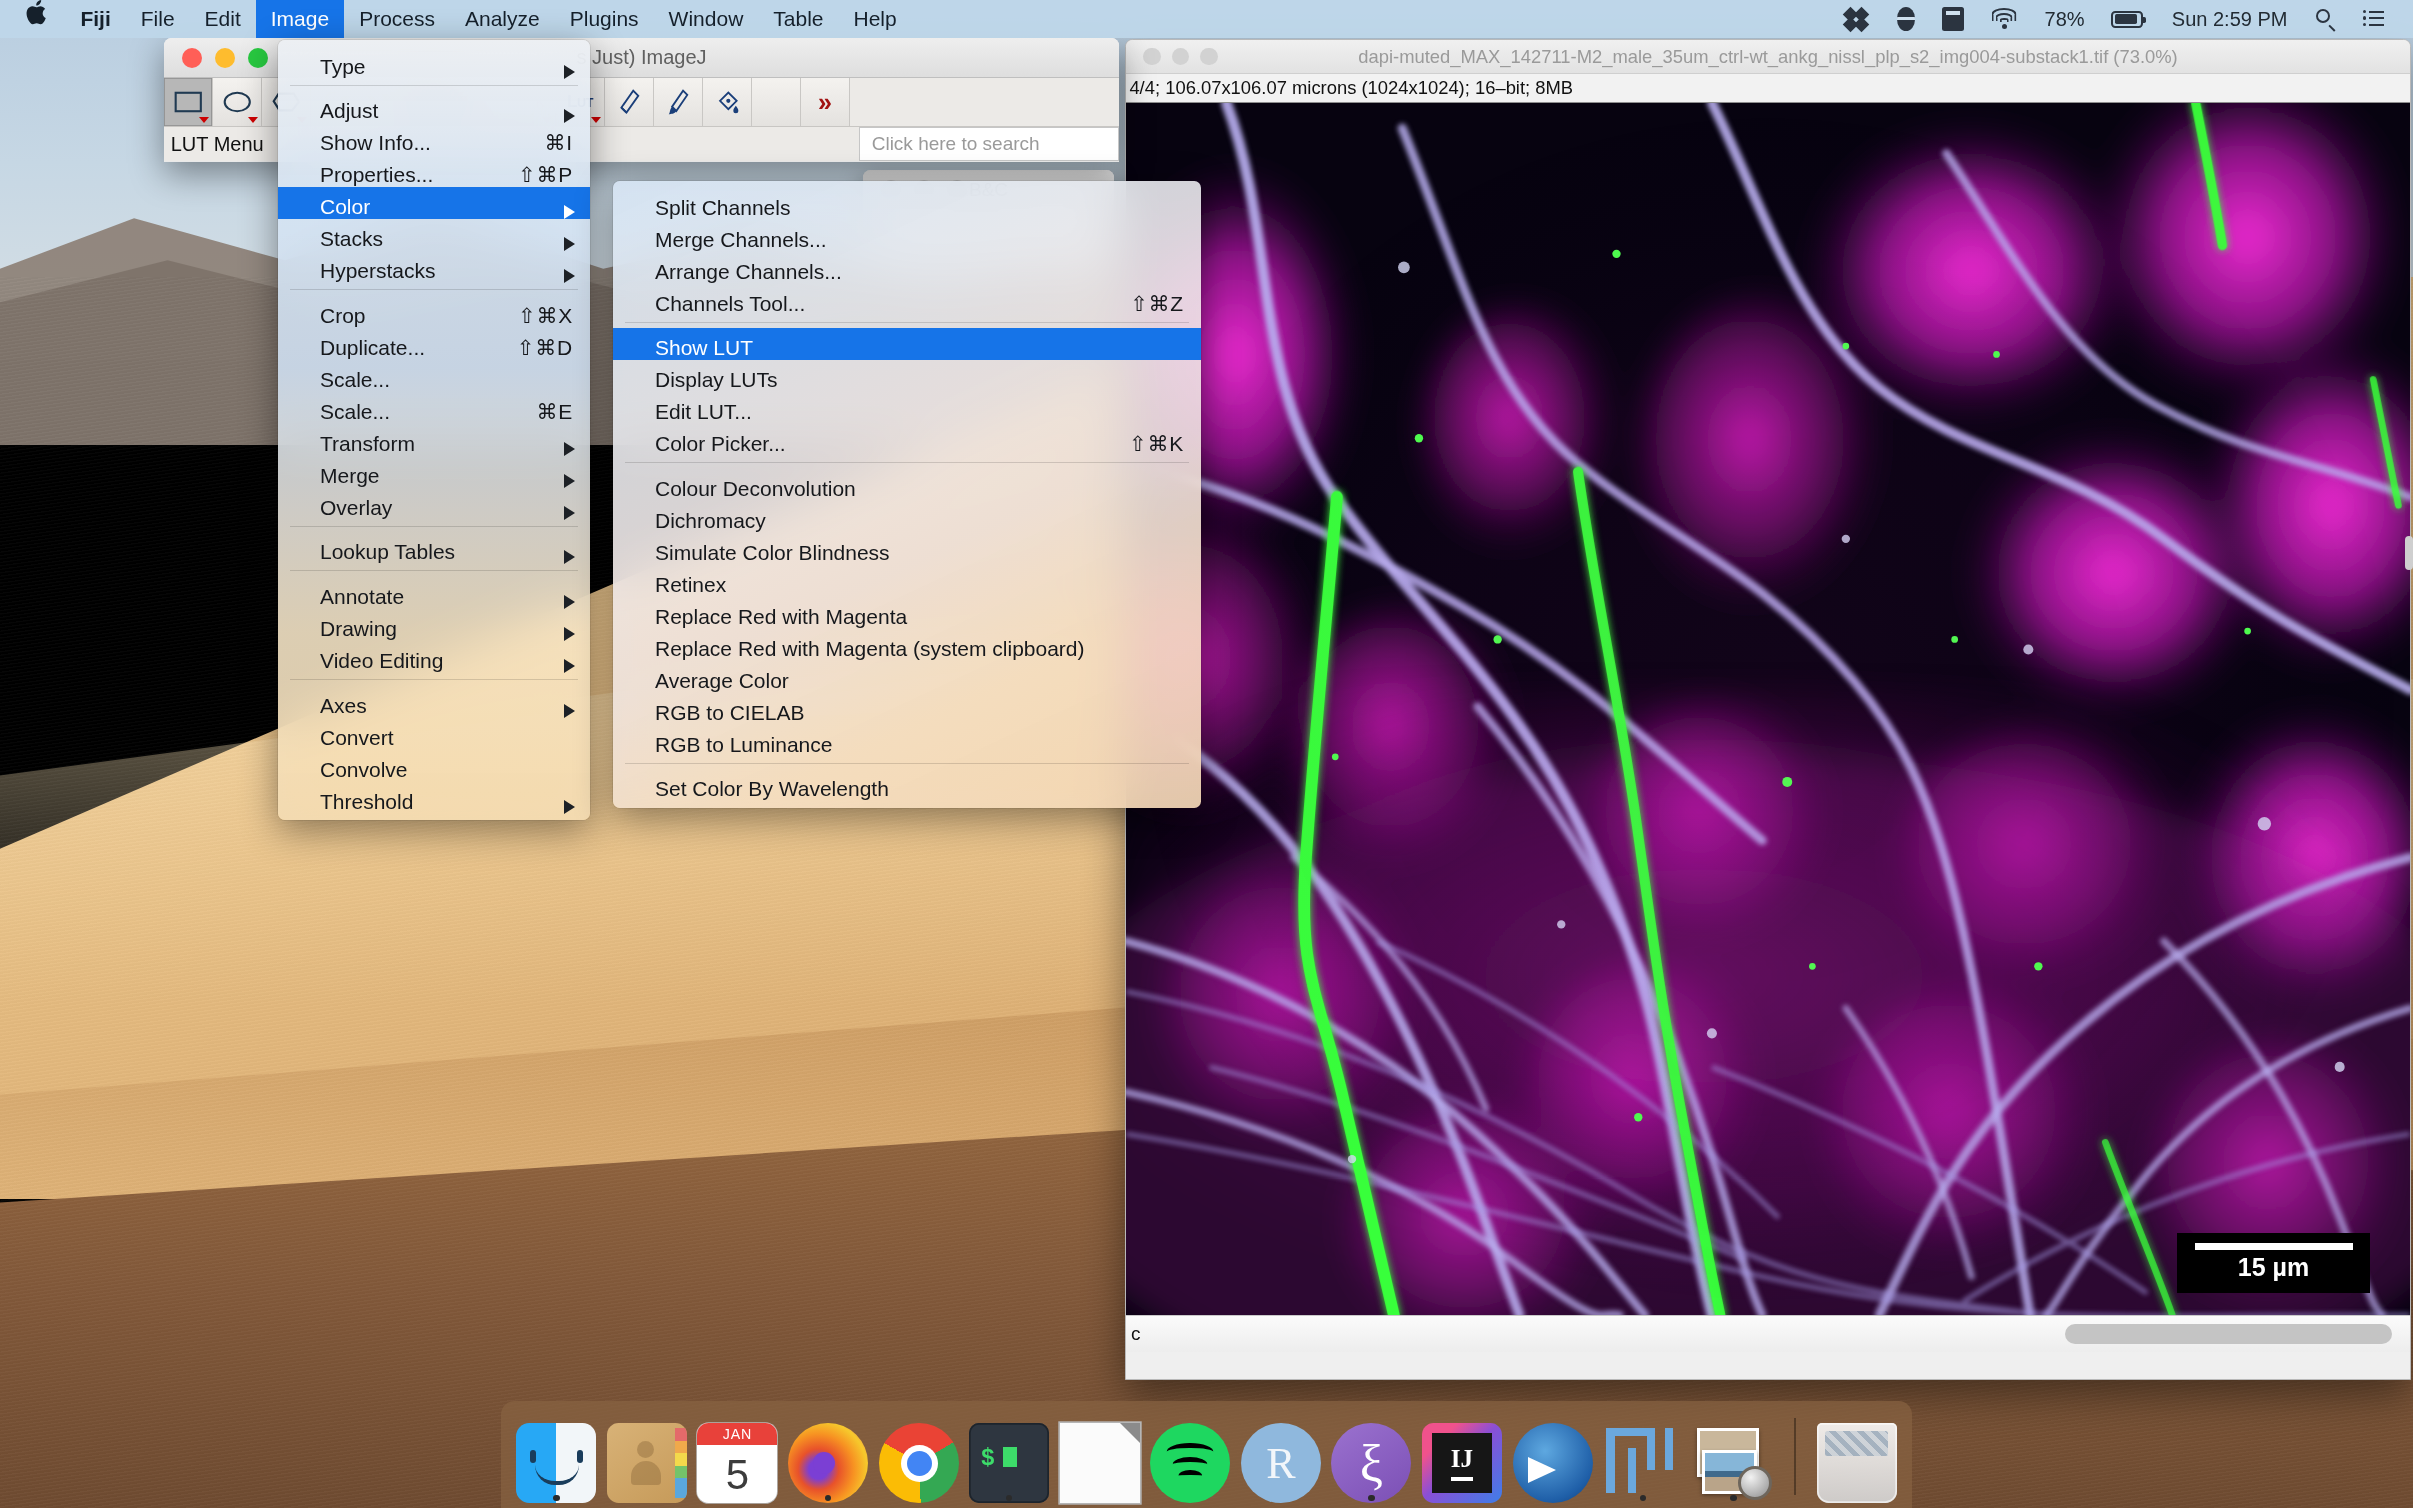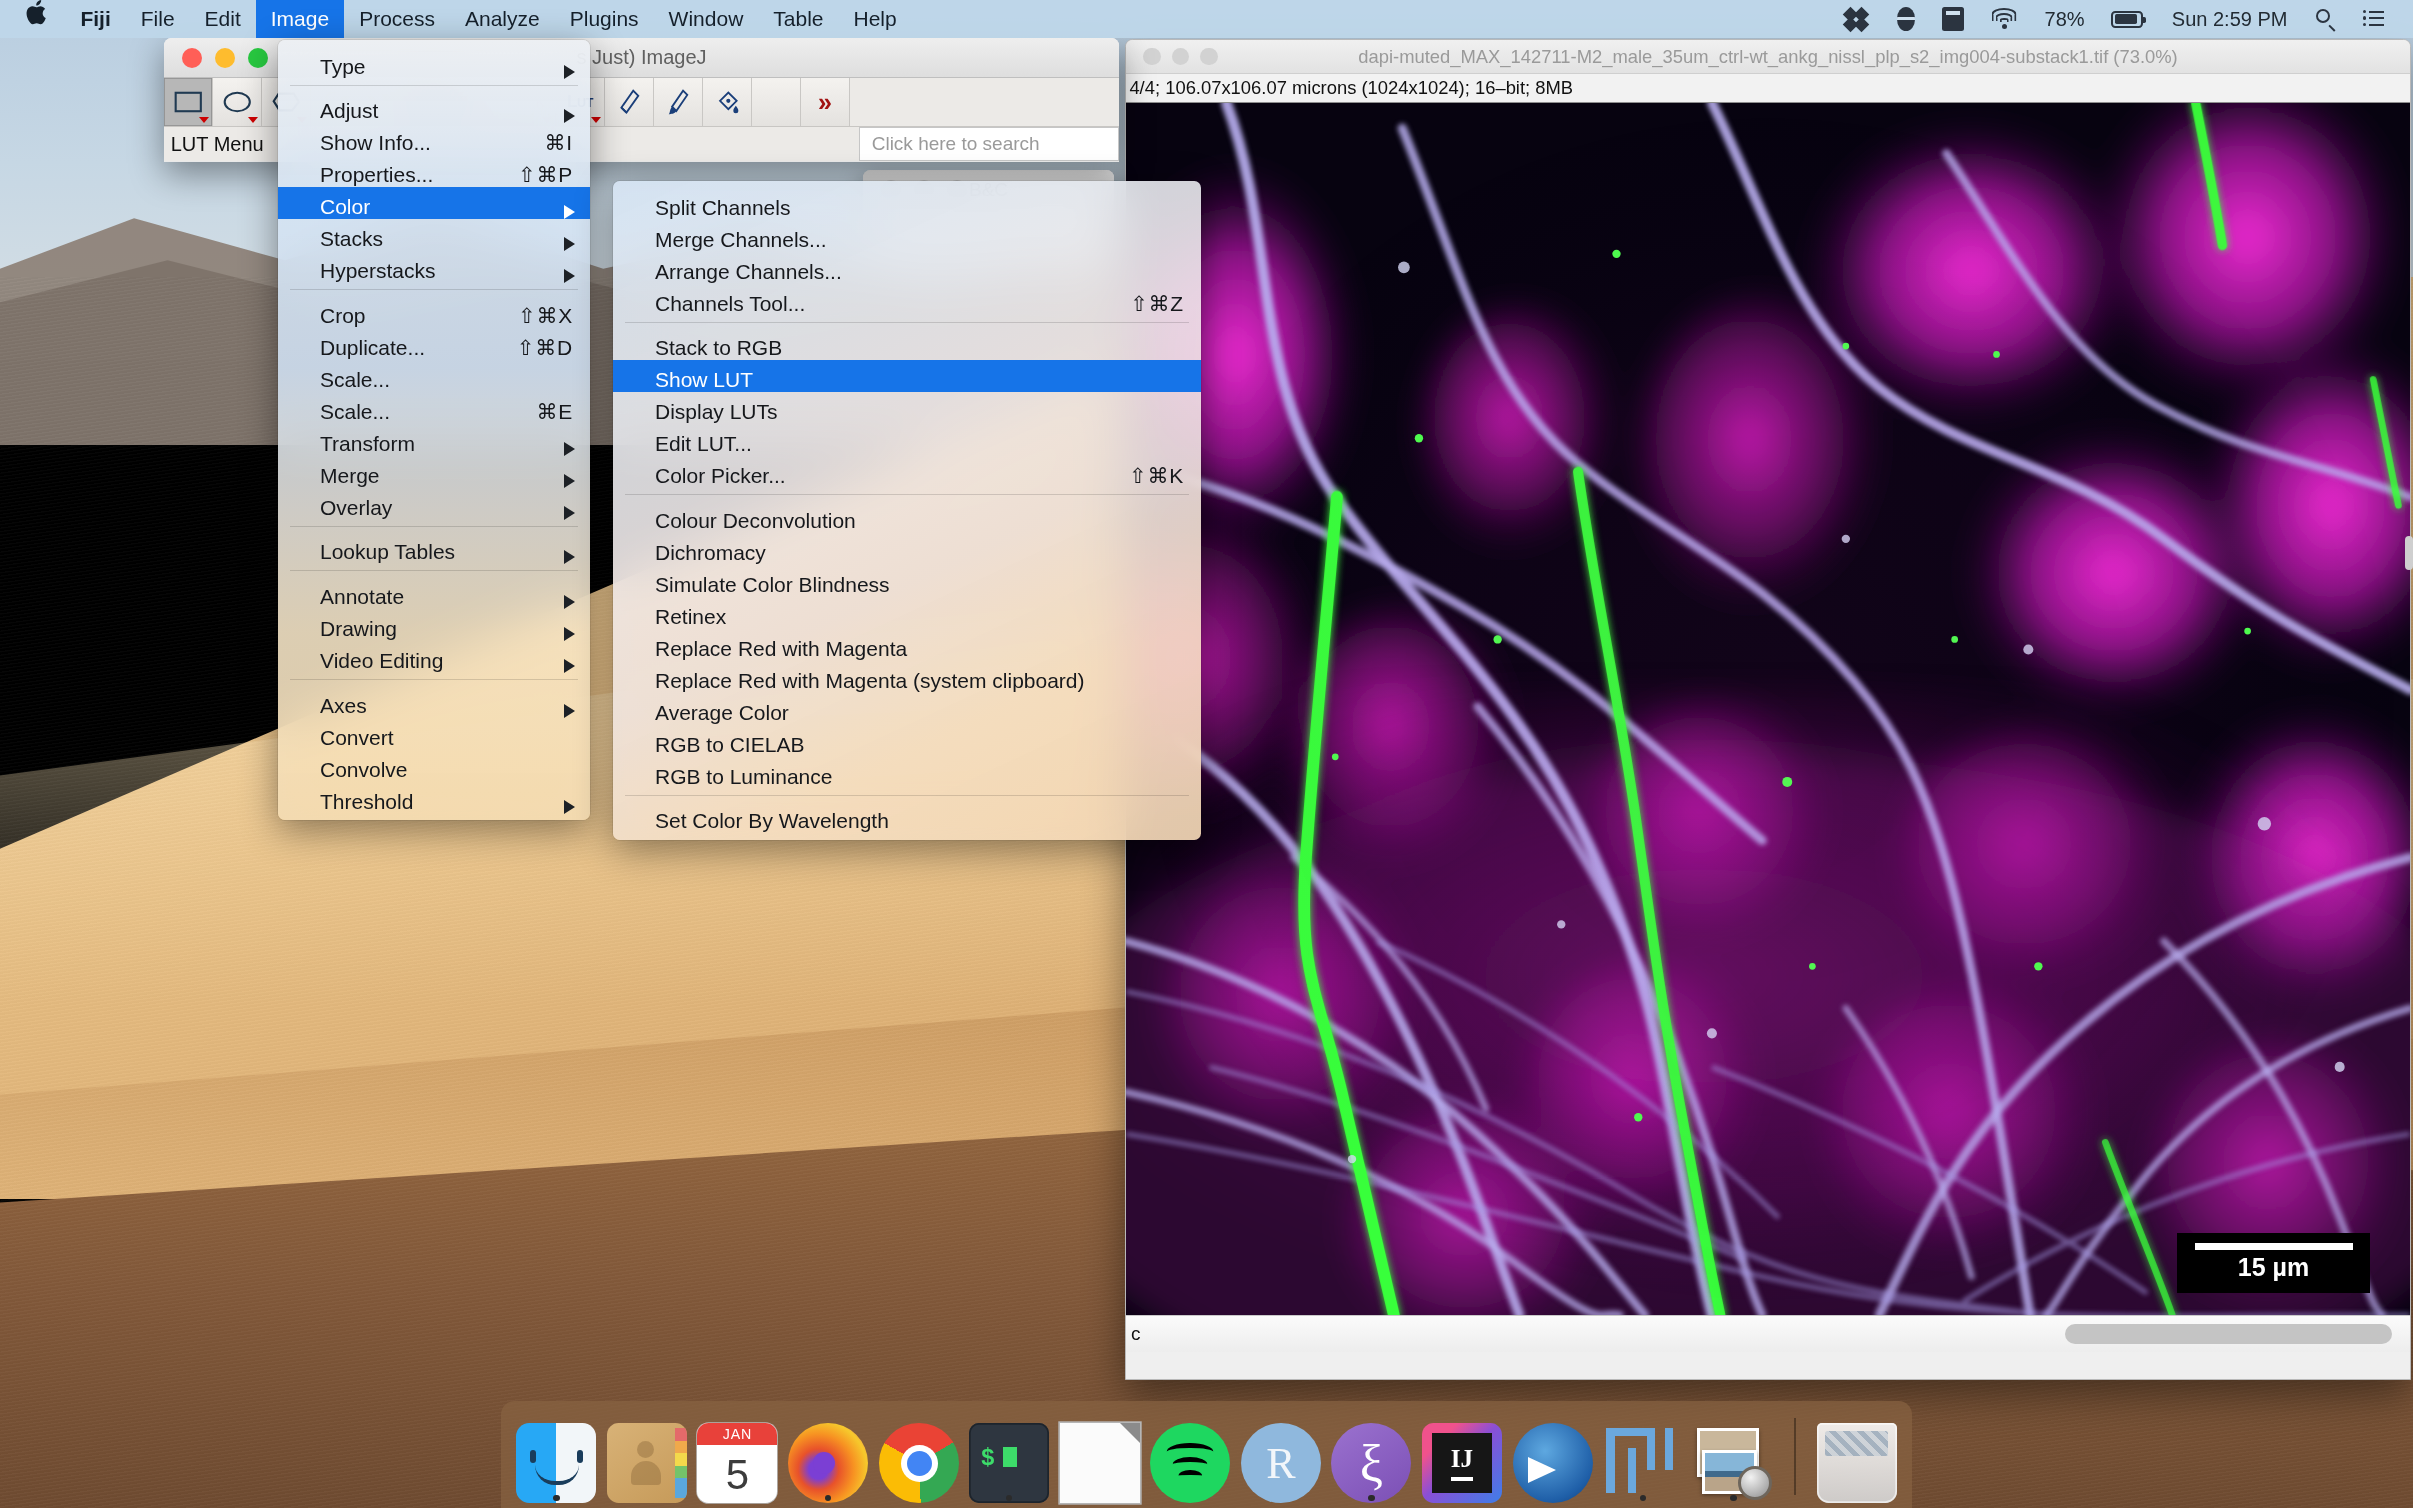--- a/index.html
+++ b/index.html
@@ -767,23 +767,20 @@
       <span>Merge Channels...</span>
     </div>
   <div class="mi">
       <span>Arrange Channels...</span>
     </div>
   <div class="mi">
       <span>Channels Tool...</span>
       <span class="key">⇧⌘Z</span>
     </div>
   <div class="sep"></div>
-  <div class="mi">
-      <span>Stack to RGB</span>
-    </div>
   <div class="mi hl">
       <span>Show LUT</span>
     </div>
   <div class="mi">
       <span>Display LUTs</span>
     </div>
   <div class="mi">
       <span>Edit LUT...</span>
     </div>
   <div class="mi">

